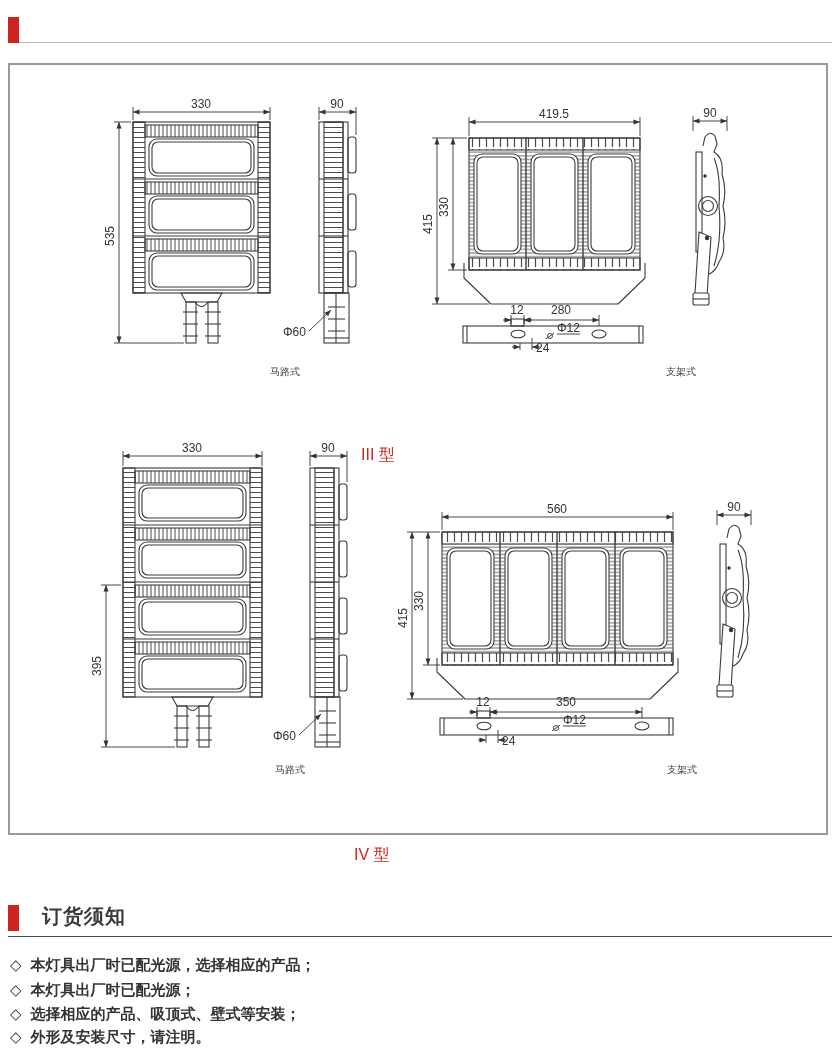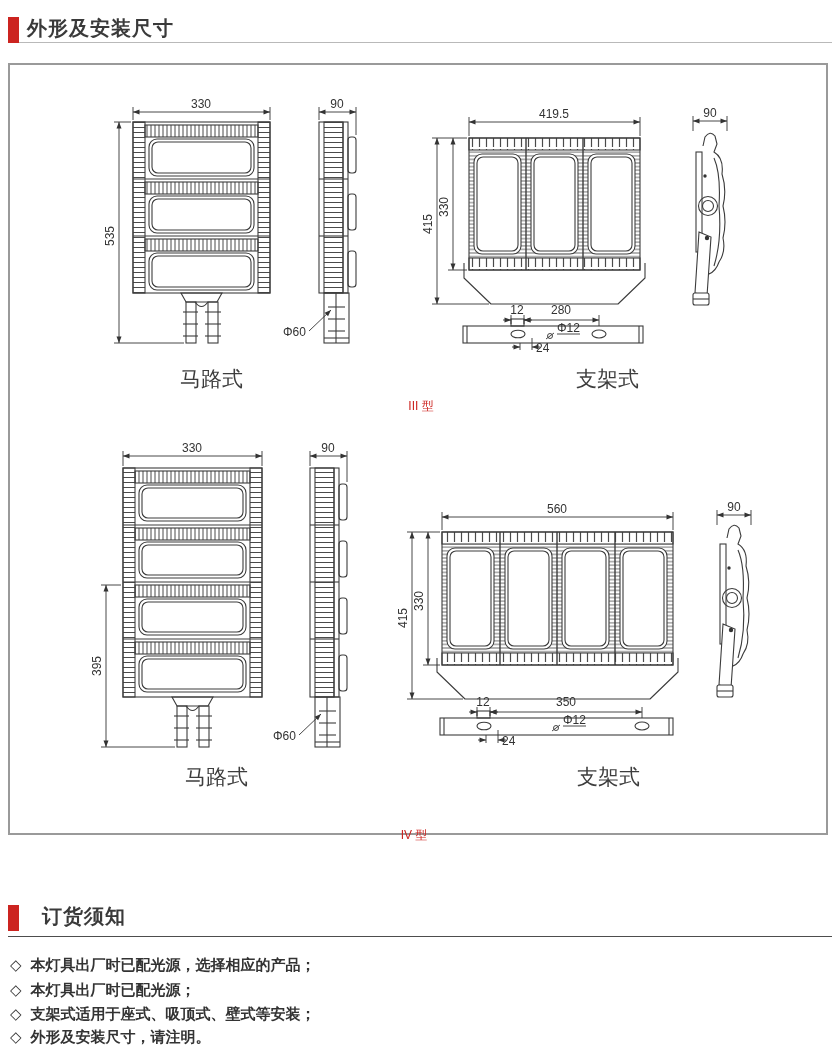--- a/index.html
+++ b/index.html
@@ -7,33 +7,32 @@
   #canvas{position:relative;width:840px;height:1051px;background:#fff;overflow:hidden;
           font-family:"Liberation Sans",sans-serif;color:#333;}
   .bar{position:absolute;width:11px;height:26px;background:var(--accent);}
   .sec-title{position:absolute;font-size:20px;font-weight:bold;color:#3a3a3a;letter-spacing:1px;}
   .rule{position:absolute;left:8px;width:824px;height:0;}
   .rule-light{border-top:1px solid #b9b9b9;}
   .rule-dark{border-top:1px solid #4d4d4d;}
   #box{position:absolute;left:8px;top:63px;width:816px;height:768px;border:2px solid #9a9a9a;background:#fff;}
   svg.drawing{position:absolute;}
   svg text{font-family:"Liberation Sans",sans-serif;font-size:12px;fill:#333;}
-  .caption{position:absolute;width:120px;text-align:left;font-size:21px;color:#3d3d3d;font-family:Liberation Mono, monospace;}
-  .typelabel{position:absolute;width:120px;text-align:center;font-size:12px;color:var(--accent);}
+  .caption{position:absolute;width:120px;text-align:right;font-size:10px;color:#3d3d3d;font-family:Liberation Mono, monospace;}
+  .typelabel{position:absolute;width:120px;text-align:left;font-size:16px;color:var(--accent);margin-top:47px;}
   .note{position:absolute;left:10px;display:flex;gap:9px;font-size:15px;font-weight:bold;color:#333;white-space:nowrap;}
   .note .diamond{font-weight:normal;}
 </style>
 </head>
 <body>
 
 <div id="canvas">
 
   <div class="rule rule-light" style="top:42px"></div>
   <div class="bar" style="left:8px;top:17px"></div>
-  <div class="sec-title" style="left:27px;top:15px">外形及安装尺寸</div>
 
   <div id="box"></div>
 
   <svg class="drawing" style="left:85px;top:95px" width="300" height="270" viewBox="0 0 300 270">
     <defs>
       <marker id="r3a" viewBox="0 0 10 10" refX="9.5" refY="5" markerWidth="10" markerHeight="8" orient="auto-start-reverse">
         <path d="M0.5,1.5 L9.5,5 L0.5,8.5 Z" fill="#333"></path>
       </marker>
       <pattern id="r3v" width="4" height="12" patternUnits="userSpaceOnUse">
         <line x1="2" y1="0" x2="2" y2="12" stroke="#4a4a4a" stroke-width="1"></line>
@@ -348,36 +347,36 @@
     <text x="28" y="106" text-anchor="middle" transform="rotate(-90 28 106)">330</text>
     <text x="339" y="16" text-anchor="middle">90</text>
     <text x="88" y="211" text-anchor="middle">12</text>
     <text x="171" y="211" text-anchor="middle">350</text>
     <text x="168" y="229">Φ12</text>
     <text x="107" y="250">24</text>
   </svg>
 
   <div class="caption" style="left:185px;top:763px">马路式</div>
   <div class="caption" style="left:577px;top:763px">支架式</div>
-  <div class="typelabel" style="left:354px;top:827px">IV 型</div>
+  <div class="typelabel" style="left:354px;top:798px">IV 型</div>
 
   <div class="rule rule-dark" style="top:936px"></div>
   <div class="bar" style="left:8px;top:905px"></div>
   <div class="sec-title" style="left:42px;top:903px">订货须知</div>
 
   <div class="note" style="top:956px">
     <span class="diamond">◇</span>
     <span>本灯具出厂时已配光源，选择相应的产品；</span>
   </div>
   <div class="note" style="top:981px">
     <span class="diamond">◇</span>
     <span>本灯具出厂时已配光源；</span>
   </div>
   <div class="note" style="top:1005px">
     <span class="diamond">◇</span>
-    <span>支架式适用于座式、吸顶式、壁式等安装；</span>
+    <span>选择相应的产品、吸顶式、壁式等安装；</span>
   </div>
   <div class="note" style="top:1028px">
     <span class="diamond">◇</span>
     <span>外形及安装尺寸，请注明。</span>
   </div>
 
 </div>
 
 </body></html>

